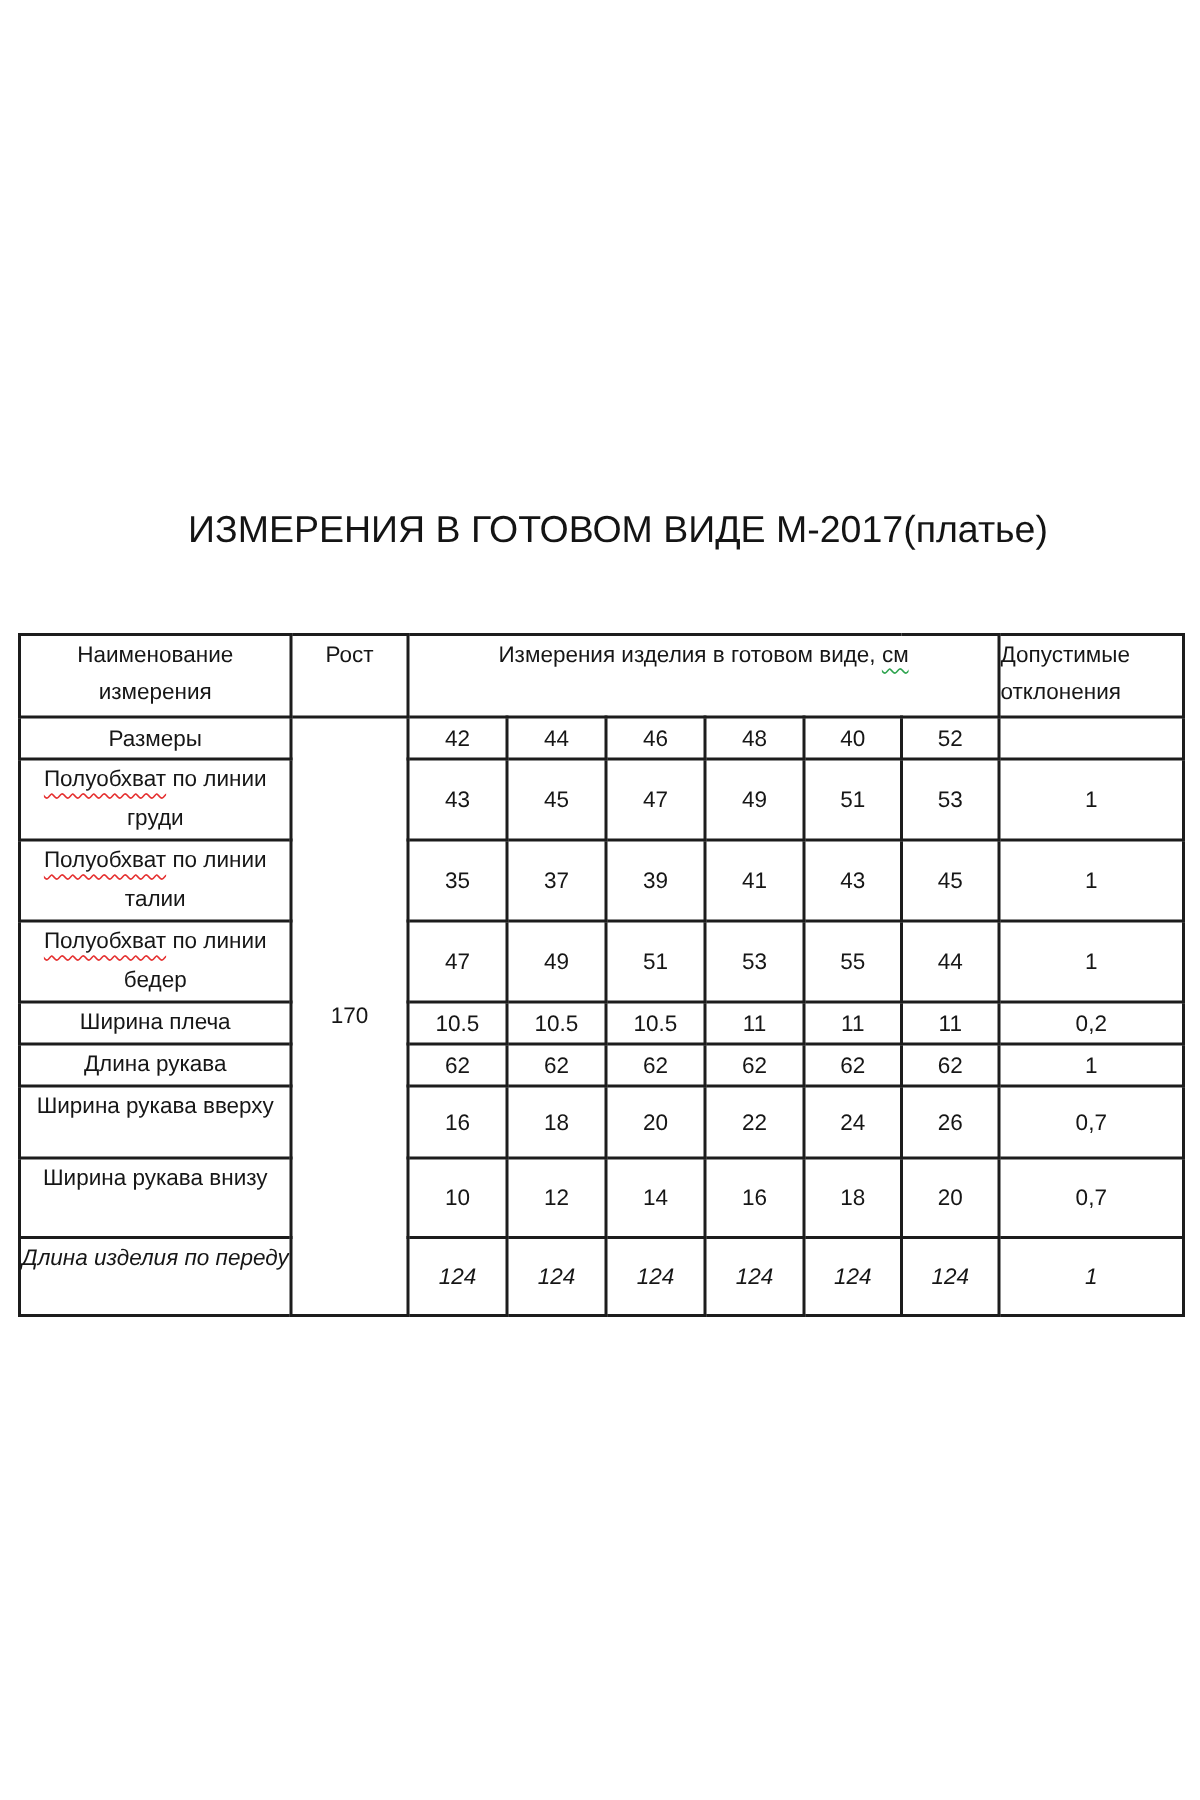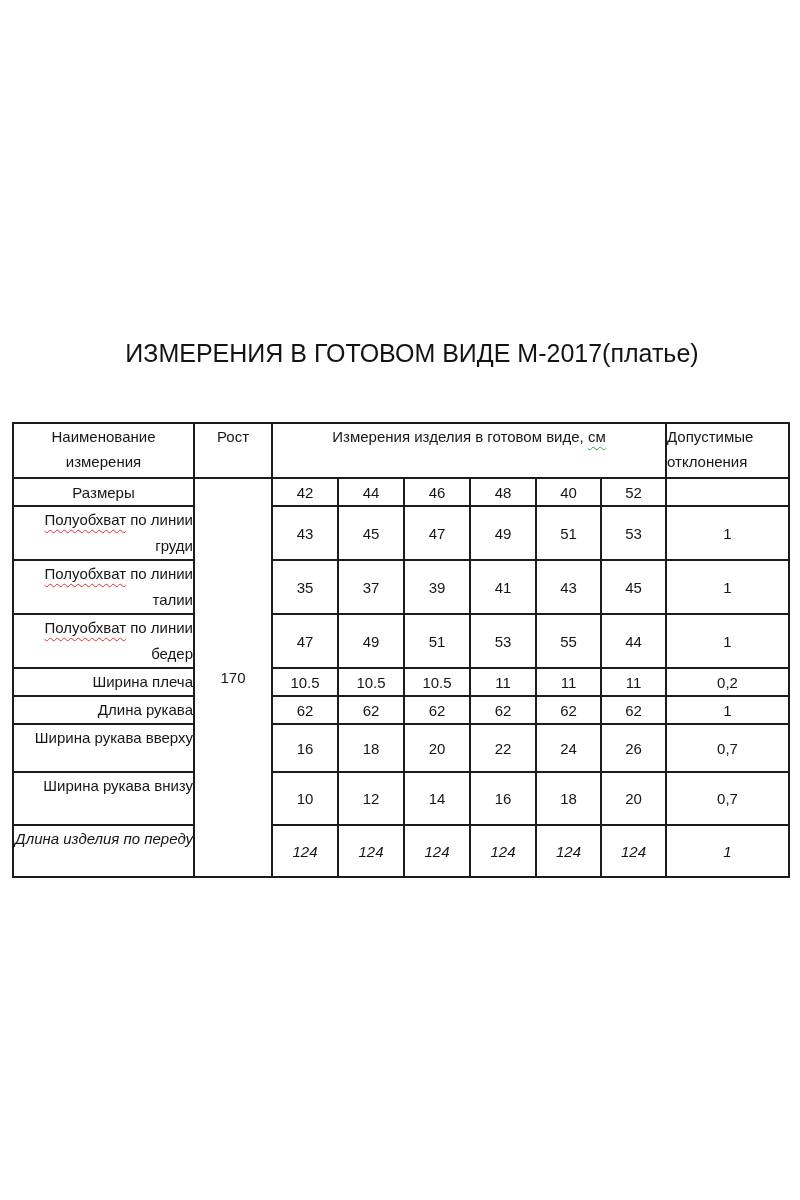--- a/index.html
+++ b/index.html
@@ -44,21 +44,21 @@
     padding: 4px 4px 2px 4px;
     line-height: 25px;
   }
   td.h-tol {
     text-align: left;
     padding-left: 10px;
   }
   
   td.lbl {
     vertical-align: top;
-    text-align: right;
+    text-align: center;
     padding: 2px 14px 2px 8px;
     line-height: 26px;
   }
   td.lbl-center {
     vertical-align: middle;
     text-align: center;
   }
   
   td.num {
     vertical-align: middle;

